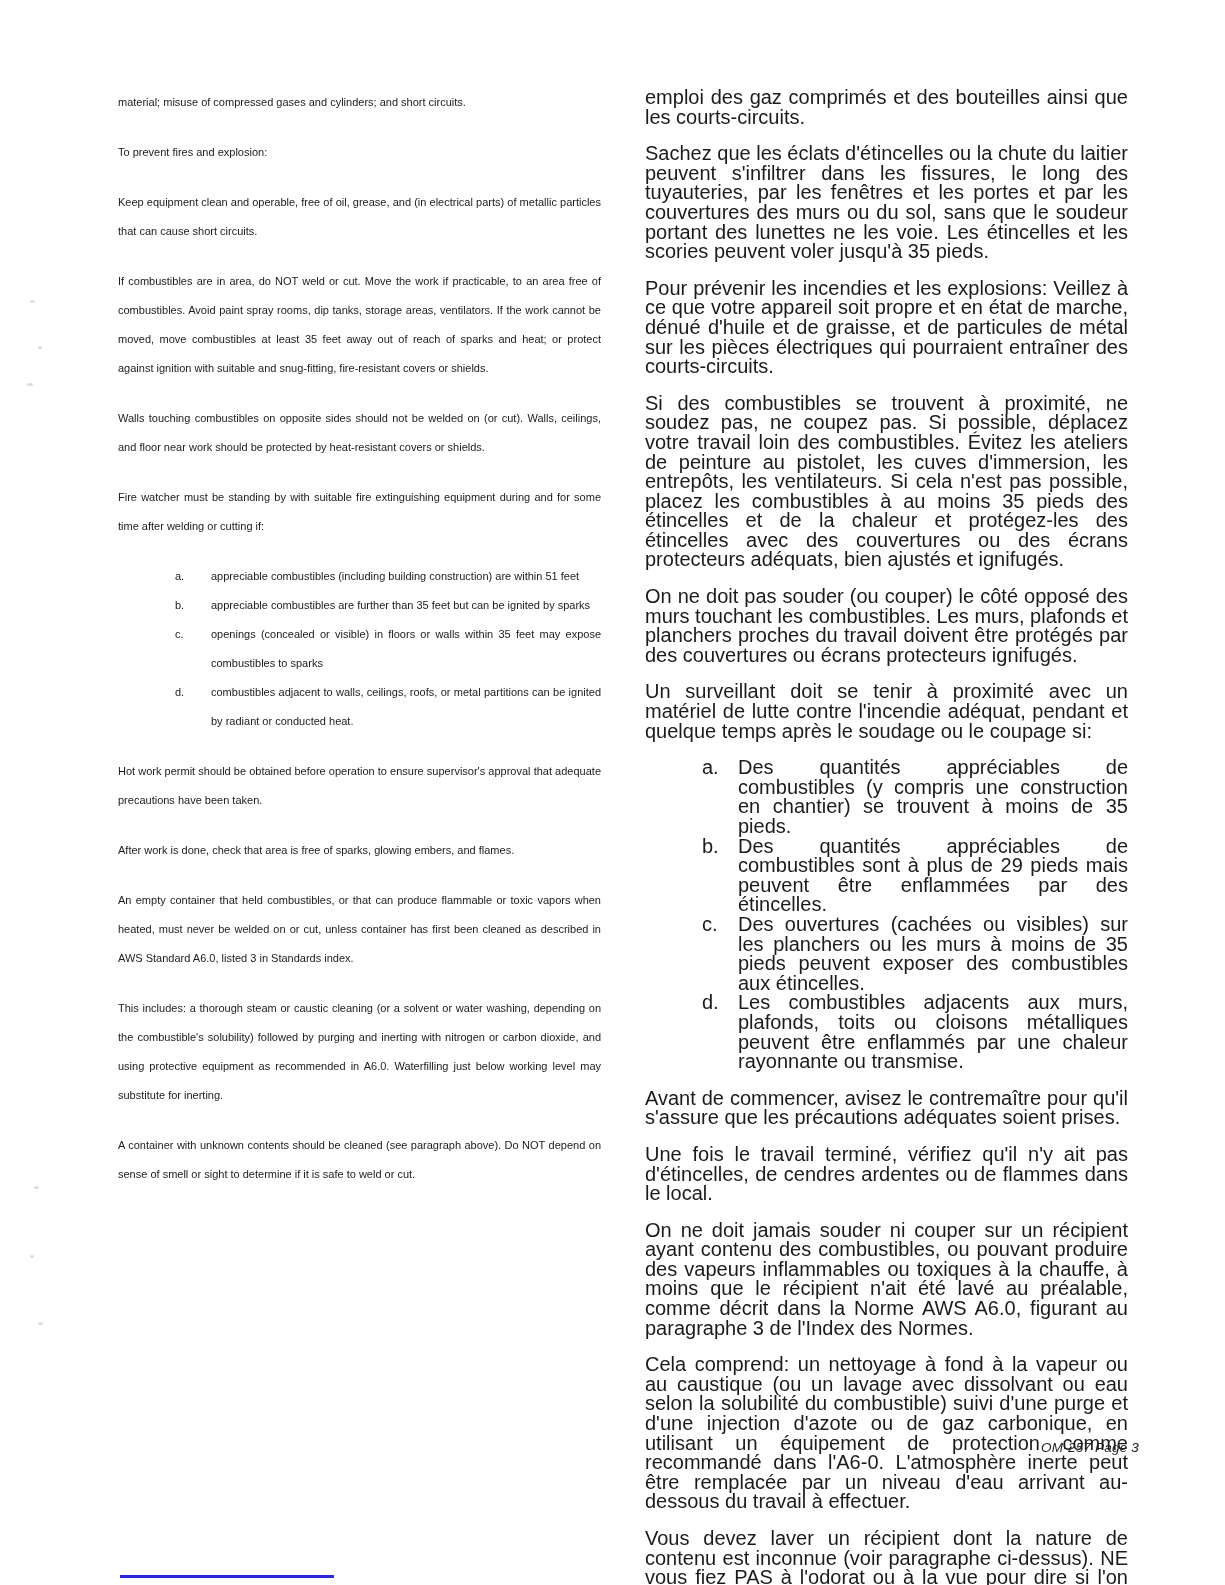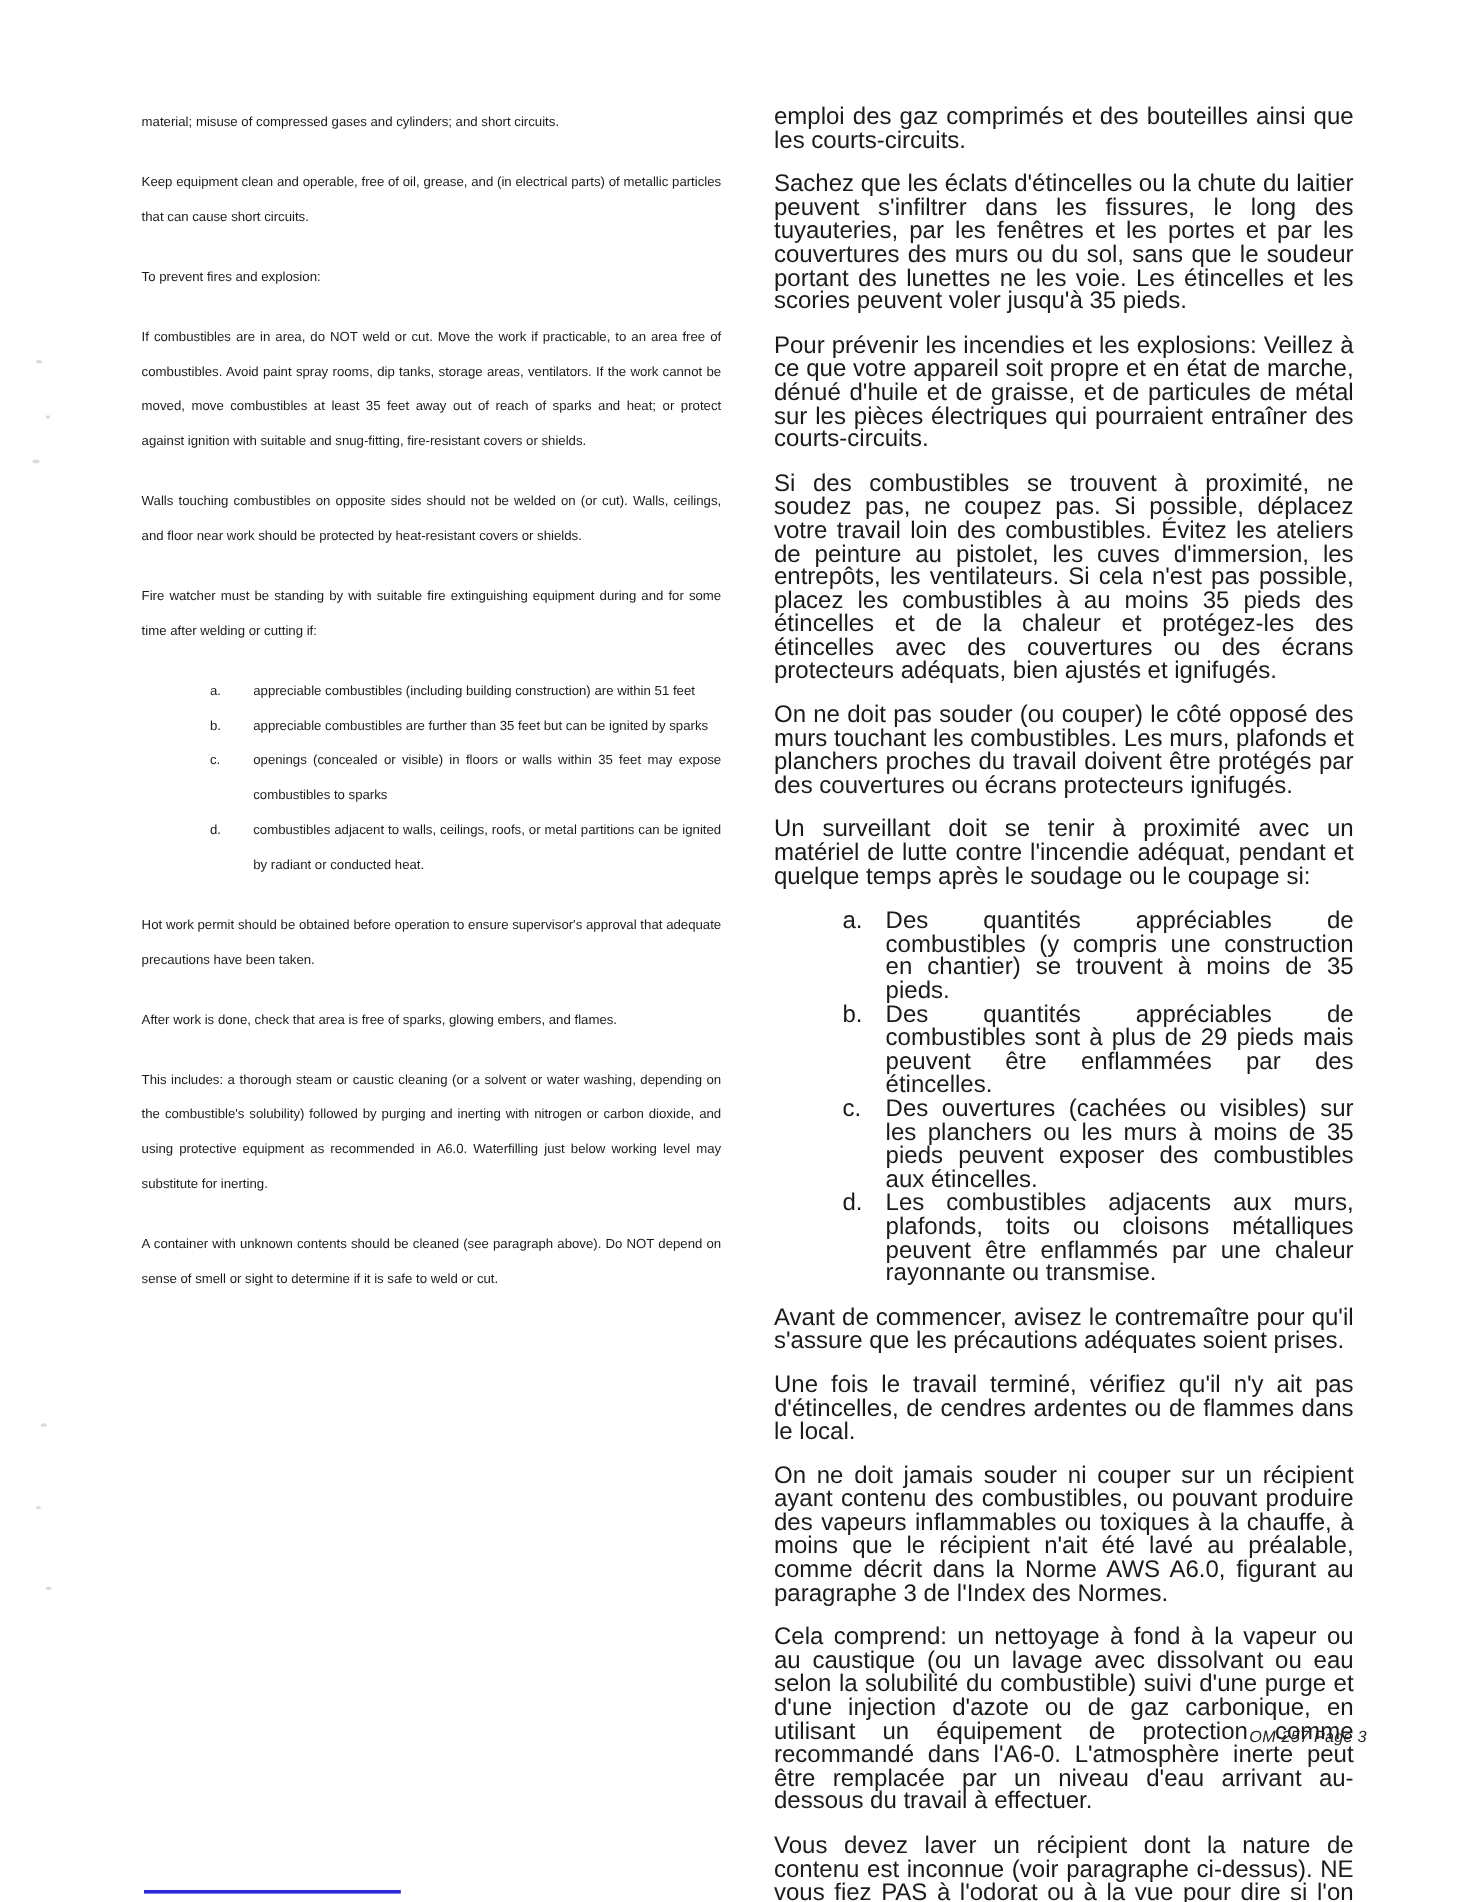--- a/index.html
+++ b/index.html
@@ -81,22 +81,22 @@
   .speck-6 { left: 38px; top: 1322px; width: 5px; height: 3px; }
 </style>
 </head>
 <body>
 
 <div class="page">
   <div class="columns">
 
     <div class="col col-english" lang="en">
       <p>material; misuse of compressed gases and cylinders; and short circuits.</p>
+      <p>To prevent fires and explosion:</p>
       <p>Keep equipment clean and operable, free of oil, grease, and (in electrical parts) of metallic particles that can cause short circuits.</p>
-      <p>To prevent fires and explosion:</p>
       <p>If combustibles are in area, do NOT weld or cut. Move the work if practicable, to an area free of combustibles. Avoid paint spray rooms, dip tanks, storage areas, ventilators. If the work cannot be moved, move combustibles at least 35 feet away out of reach of sparks and heat; or protect against ignition with suitable and snug-fitting, fire-resistant covers or shields.</p>
       <p>Walls touching combustibles on opposite sides should not be welded on (or cut). Walls, ceilings, and floor near work should be protected by heat-resistant covers or shields.</p>
       <p>Fire watcher must be standing by with suitable fire extinguishing equipment during and for some time after welding or cutting if:</p>
       <div class="list">
         <div class="list-item">
           <span class="marker">a.</span>
           <span class="list-text">appreciable combustibles (including building construction) are within 51 feet</span>
         </div>
         <div class="list-item">
           <span class="marker">b.</span>
@@ -106,20 +106,21 @@
           <span class="marker">c.</span>
           <span class="list-text">openings (concealed or visible) in floors or walls within 35 feet may expose combustibles to sparks</span>
         </div>
         <div class="list-item">
           <span class="marker">d.</span>
           <span class="list-text">combustibles adjacent to walls, ceilings, roofs, or metal partitions can be ignited by radiant or conducted heat.</span>
         </div>
       </div>
       <p>Hot work permit should be obtained before operation to ensure supervisor's approval that adequate precautions have been taken.</p>
       <p>After work is done, check that area is free of sparks, glowing embers, and flames.</p>
+      <p>An empty container that held combustibles, or that can produce flammable or toxic vapors when heated, must never be welded on or cut, unless container has first been cleaned as described in AWS Standard A6.0, listed 3 in Standards index.</p>
       <p>This includes: a thorough steam or caustic cleaning (or a solvent or water washing, depending on the combustible's solubility) followed by purging and inerting with nitrogen or carbon dioxide, and using protective equipment as recommended in A6.0. Waterfilling just below working level may substitute for inerting.</p>
       <p>A container with unknown contents should be cleaned (see paragraph above). Do NOT depend on sense of smell or sight to determine if it is safe to weld or cut.</p>
     </div>
 
     <div class="col col-french" lang="fr">
       <p>emploi des gaz comprimés et des bouteilles ainsi que les courts-circuits.</p>
       <p>Sachez que les éclats d'étincelles ou la chute du laitier peuvent s'infiltrer dans les fissures, le long des tuyauteries, par les fenêtres et les portes et par les couvertures des murs ou du sol, sans que le soudeur portant des lunettes ne les voie. Les étincelles et les scories peuvent voler jusqu'à 35 pieds.</p>
       <p>Pour prévenir les incendies et les explosions: Veillez à ce que votre appareil soit propre et en état de marche, dénué d'huile et de graisse, et de particules de métal sur les pièces électriques qui pourraient entraîner des courts-circuits.</p>
       <p>Si des combustibles se trouvent à proximité, ne soudez pas, ne coupez pas. Si possible, déplacez votre travail loin des combustibles. Évitez les ateliers de peinture au pistolet, les cuves d'immersion, les entrepôts, les ventilateurs. Si cela n'est pas possible, placez les combustibles à au moins 35 pieds des étincelles et de la chaleur et protégez-les des étincelles avec des couvertures ou des écrans protecteurs adéquats, bien ajustés et ignifugés.</p>
       <p>On ne doit pas souder (ou couper) le côté opposé des murs touchant les combustibles. Les murs, plafonds et planchers proches du travail doivent être protégés par des couvertures ou écrans protecteurs ignifugés.</p>

